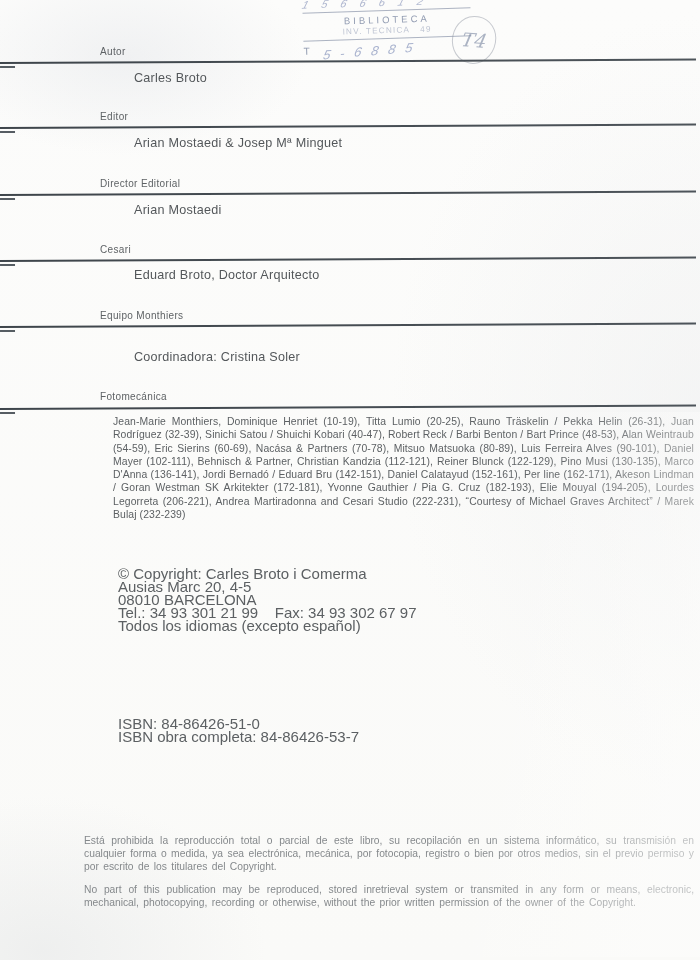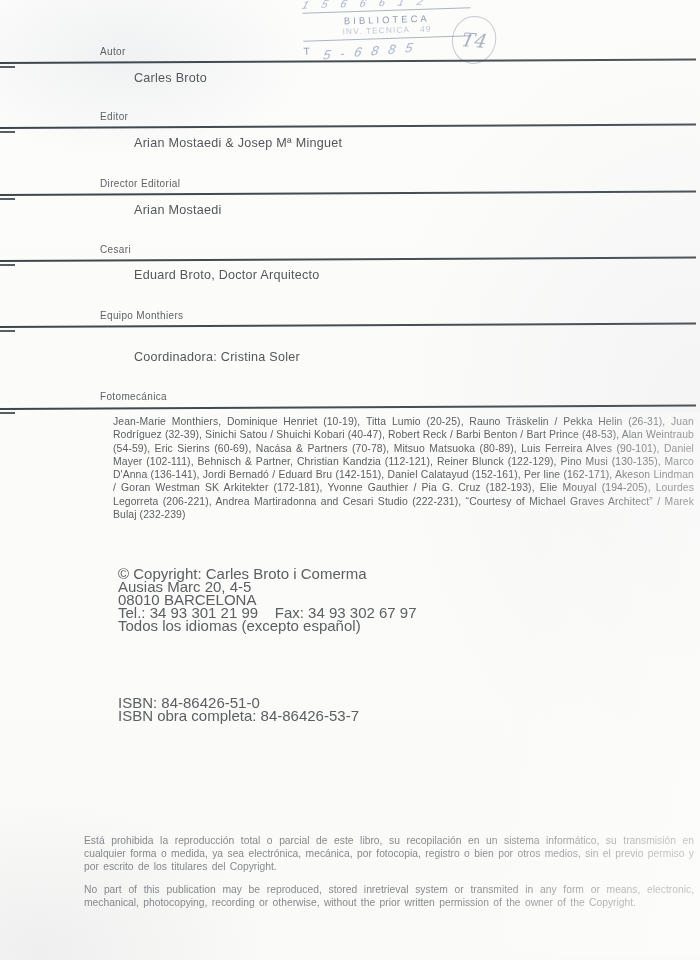--- a/index.html
+++ b/index.html
@@ -110,21 +110,21 @@
 
   <div class="imprint" style="top:567px">
     <div class="line">© Copyright: Carles Broto i Comerma</div>
     <div class="line">Ausias Marc 20, 4-5</div>
     <div class="line">08010 BARCELONA</div>
     <div class="line">Tel.: 34 93 301 21 99    Fax: 34 93 302 67 97</div>
     <div class="line">Todos los idiomas (excepto español)</div>
   </div>
 
 
-  <div class="imprint" style="top:696px">
+  <div class="imprint" style="top:717px">
     <div class="line">ISBN: 84-86426-51-0</div>
     <div class="line">ISBN obra completa: 84-86426-53-7</div>
   </div>
 
 
   <div class="legal" style="top:834px">Está prohibida la reproducción total o parcial de este libro, su recopilación en un sistema informático, su transmisión en cualquier forma o medida, ya sea electrónica, mecánica, por fotocopia, registro o bien por otros medios, sin el previo permiso y por escrito de los titulares del Copyright.</div>
   <div class="legal" style="top:883px">No part of this publication may be reproduced, stored inretrieval system or transmited in any form or means, electronic, mechanical, photocopying, recording or otherwise, without the prior written permission of the owner of the Copyright.</div>
 
   <div class="fade-right"></div>
 </div>

